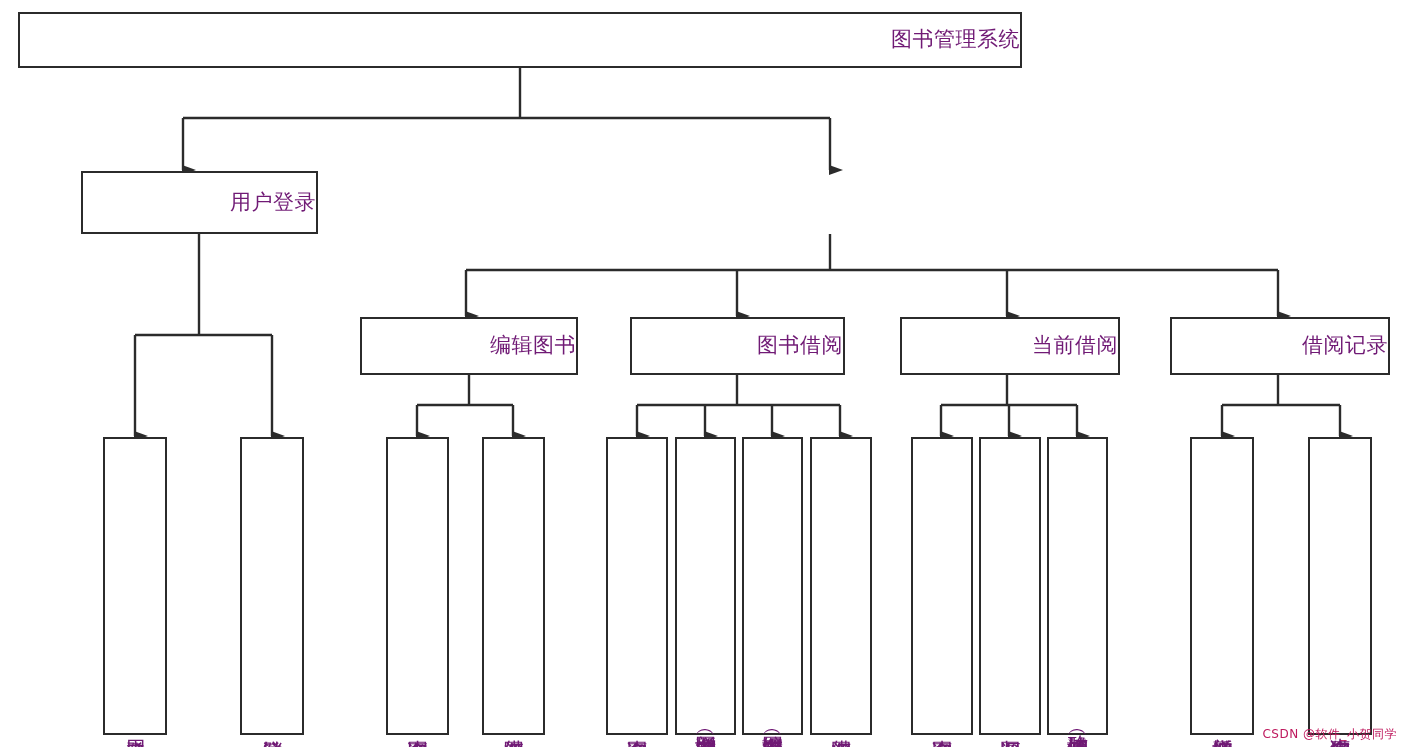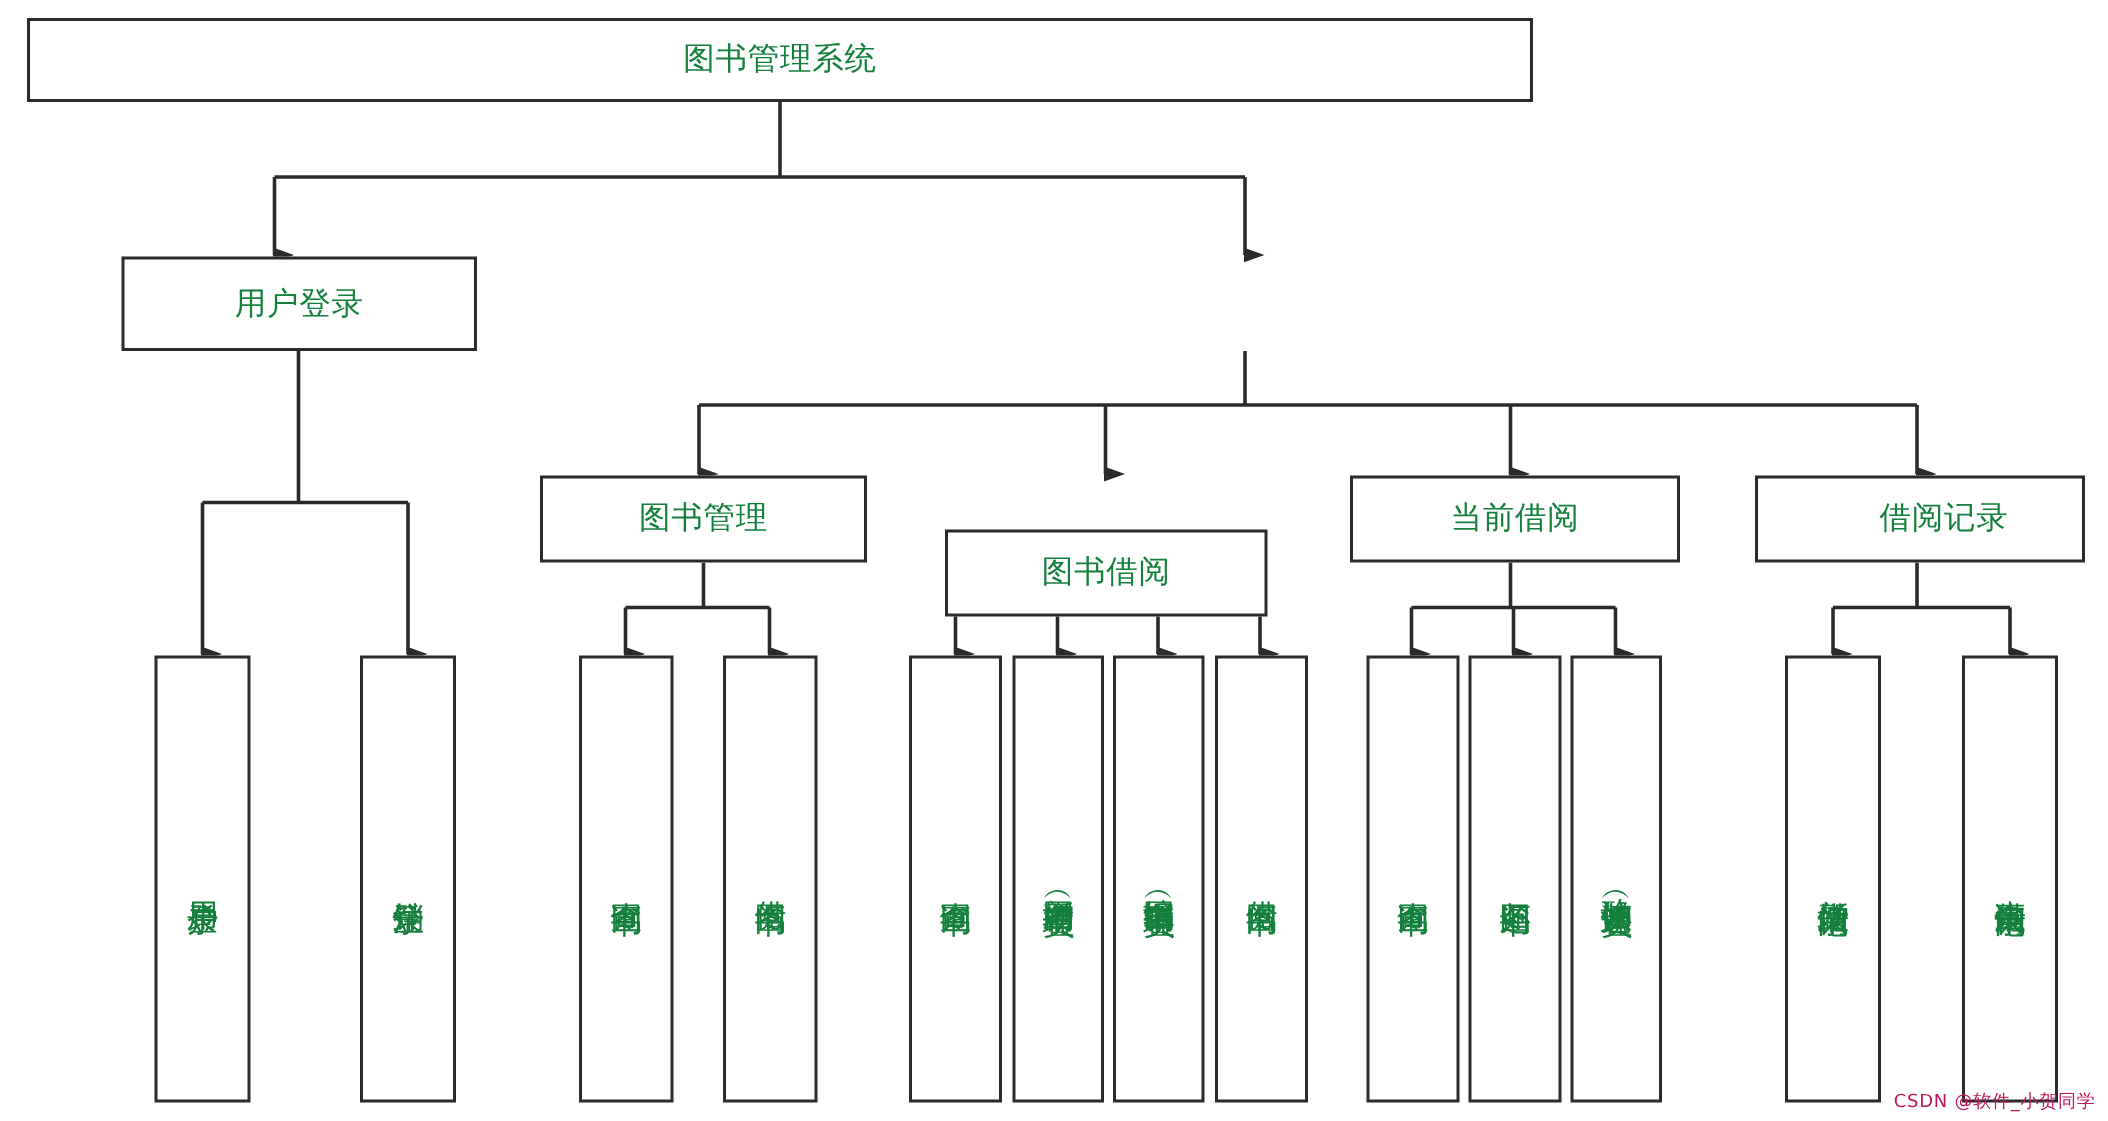--- a/index.html
+++ b/index.html
@@ -17,22 +17,22 @@
     background: #ffffff;
     overflow: hidden;
   }
   .node {
     position: absolute;
     box-sizing: border-box;
     border: 2px solid #2b2b2b;
     background: #ffffff;
     display: flex;
     align-items: center;
-    justify-content: center;
-    color: #15803d;
+    justify-content: flex-end;
+    color: #701a75;
   }
   .node-h {
     font-size: 21px;
     line-height: 1.1;
     letter-spacing: 0.5px;
     white-space: nowrap;
   }
   .node-v {
     writing-mode: vertical-rl;
     text-orientation: upright;
@@ -129,23 +129,23 @@
 
   <div class="node node-h" style="left:18px; top:12px; width:1004px; height:56px;">
     <span>图书管理系统</span>
   </div>
 
   <div class="node node-h" style="left:81px; top:171px; width:237px; height:63px;">
     <span>用户登录</span>
   </div>
 
   <div class="node node-h" style="left:360px; top:317px; width:218px; height:58px;">
-    <span>图书管理</span>
+    <span>编辑图书</span>
   </div>
-  <div class="node node-h" style="left:630px; top:317px; width:215px; height:58px;margin-top:36px;">
+  <div class="node node-h" style="left:630px; top:317px; width:215px; height:58px;">
     <span>图书借阅</span>
   </div>
   <div class="node node-h" style="left:900px; top:317px; width:220px; height:58px;">
     <span>当前借阅</span>
   </div>
   <div class="node node-h" style="left:1170px; top:317px; width:220px; height:58px;padding-left:32px;">
     <span>借阅记录</span>
   </div>
 
   <div class="node node-v" style="left:103px; top:437px; width:64px; height:298px;">

